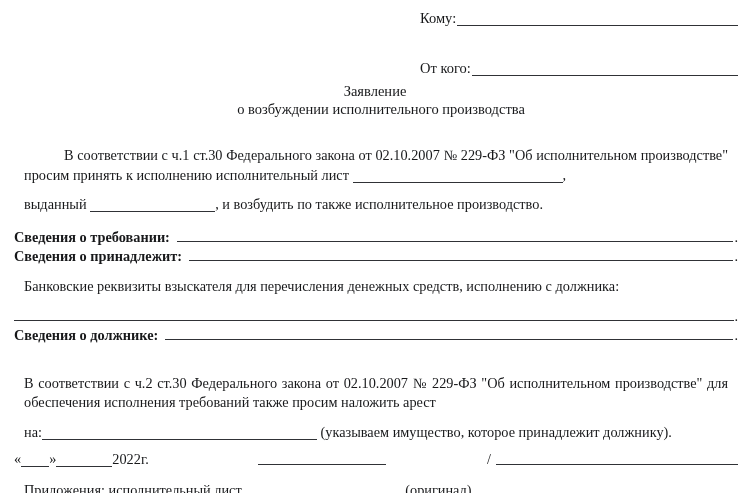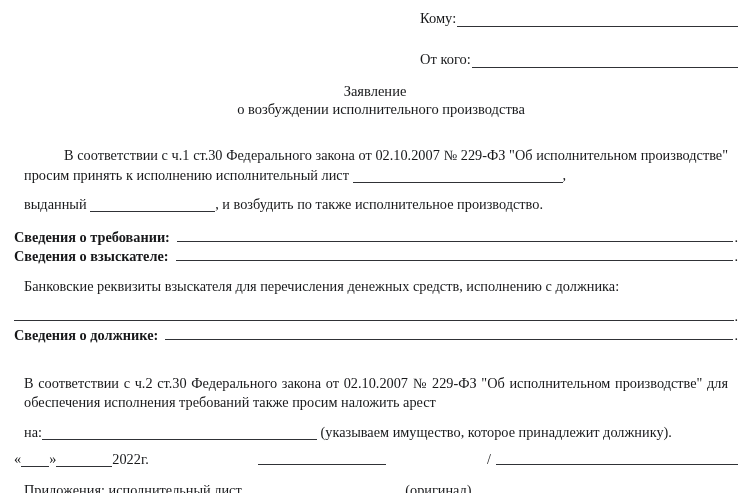--- a/index.html
+++ b/index.html
@@ -22,26 +22,26 @@
 
   
   .header-block {
     position: absolute;
     left: 420px;
     top: 10px;
     width: 318px;
   }
   .header-row {
     display: flex;
-    align-items: flex-end;
+    align-items: center;
     font-size: 14.5px;
     line-height: 17px;
     white-space: nowrap;
   }
-  .header-row + .header-row { margin-top: 24px; }
+  .header-row + .header-row { margin-top: 33px; }
   .header-row .lbl { flex: 0 0 auto; }
   .header-row .fill {
     flex: 1 1 auto;
     border-bottom: 1.3px solid #303236;
     height: 13px;
     margin-left: 1px;
   }
 
   
   .title-block {
@@ -194,21 +194,21 @@
 
     <div class="gap-sm"></div>
 
     <div class="field-row">
       <span class="fname">Сведения о требовании:</span>
       <span class="fline"></span>
       <span class="fdot">.</span>
     </div>
 
     <div class="field-row">
-      <span class="fname">Сведения о взыскателе:</span>
+      <span class="fname">Сведения о принадлежит:</span>
       <span class="fline"></span>
       <span class="fdot">.</span>
     </div>
 
     <p class="para">Банковские реквизиты взыскателя для перечисления денежных средств, исполнению с должника:</p>
 
     <div class="rule-wrap">
       <span class="fline"></span>
       <span class="fdot">.</span>
     </div>

